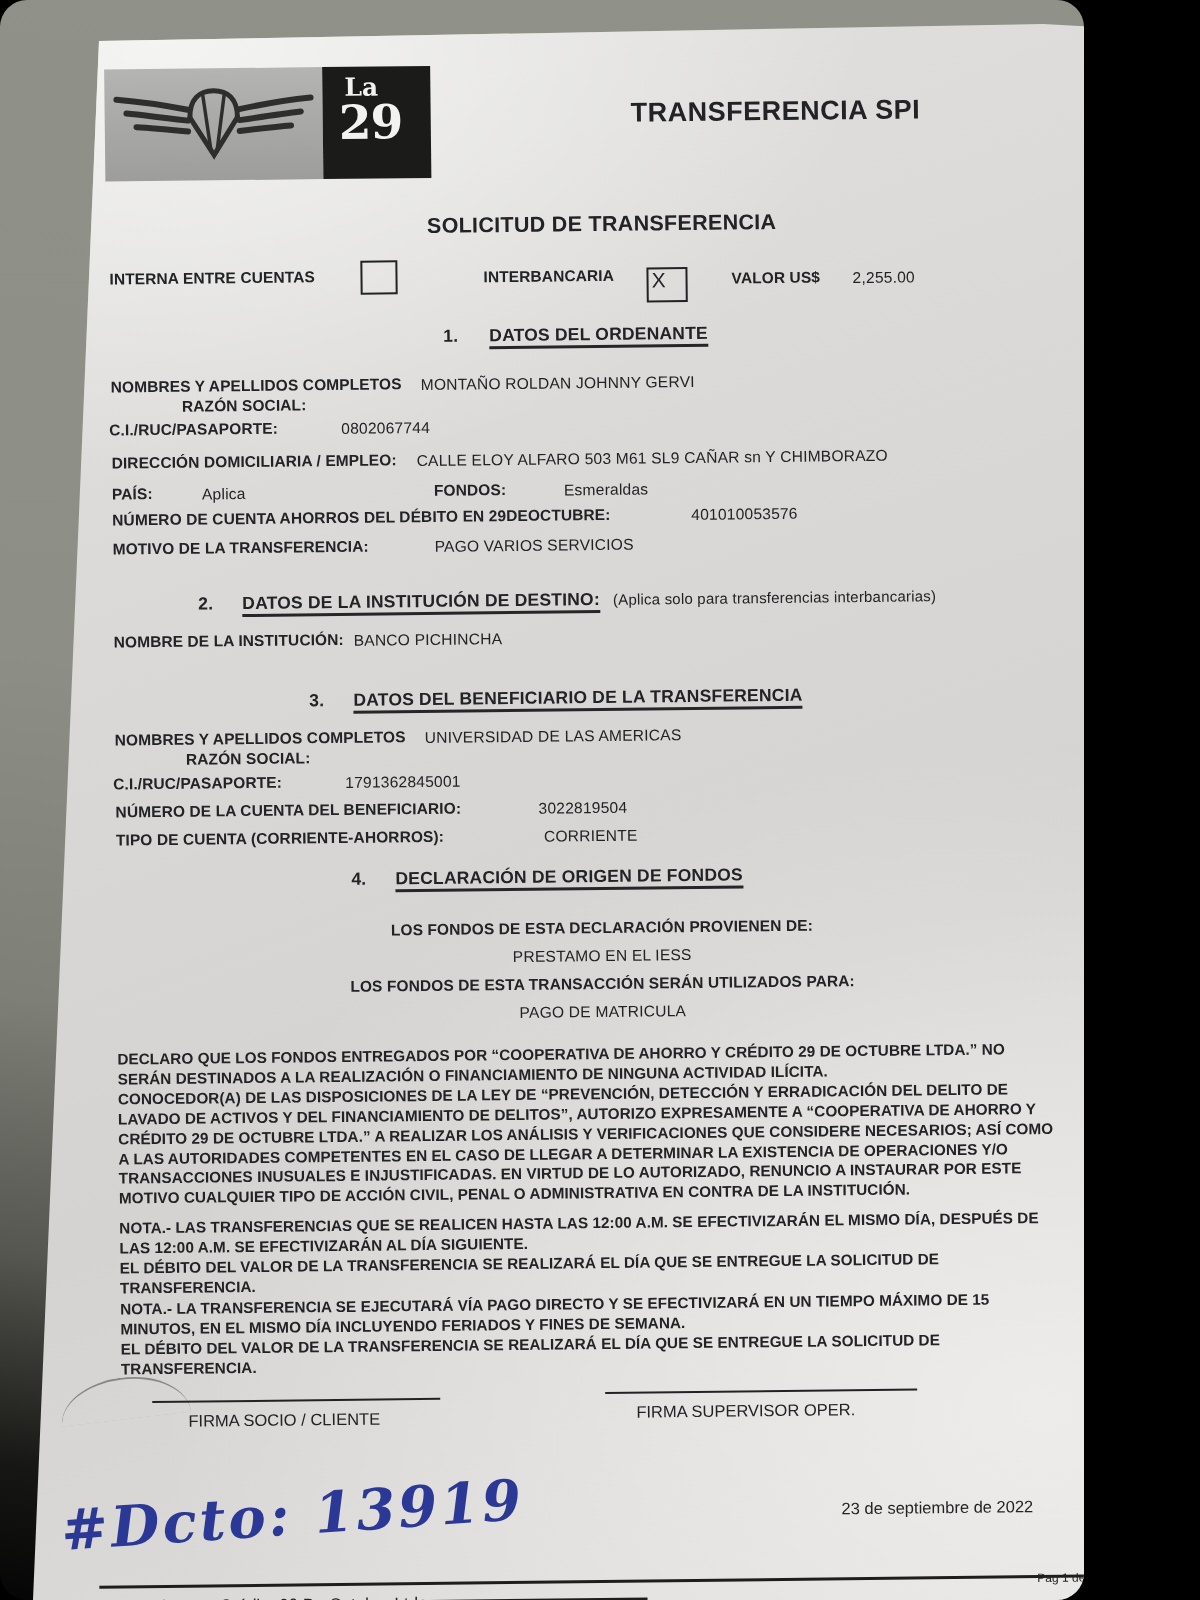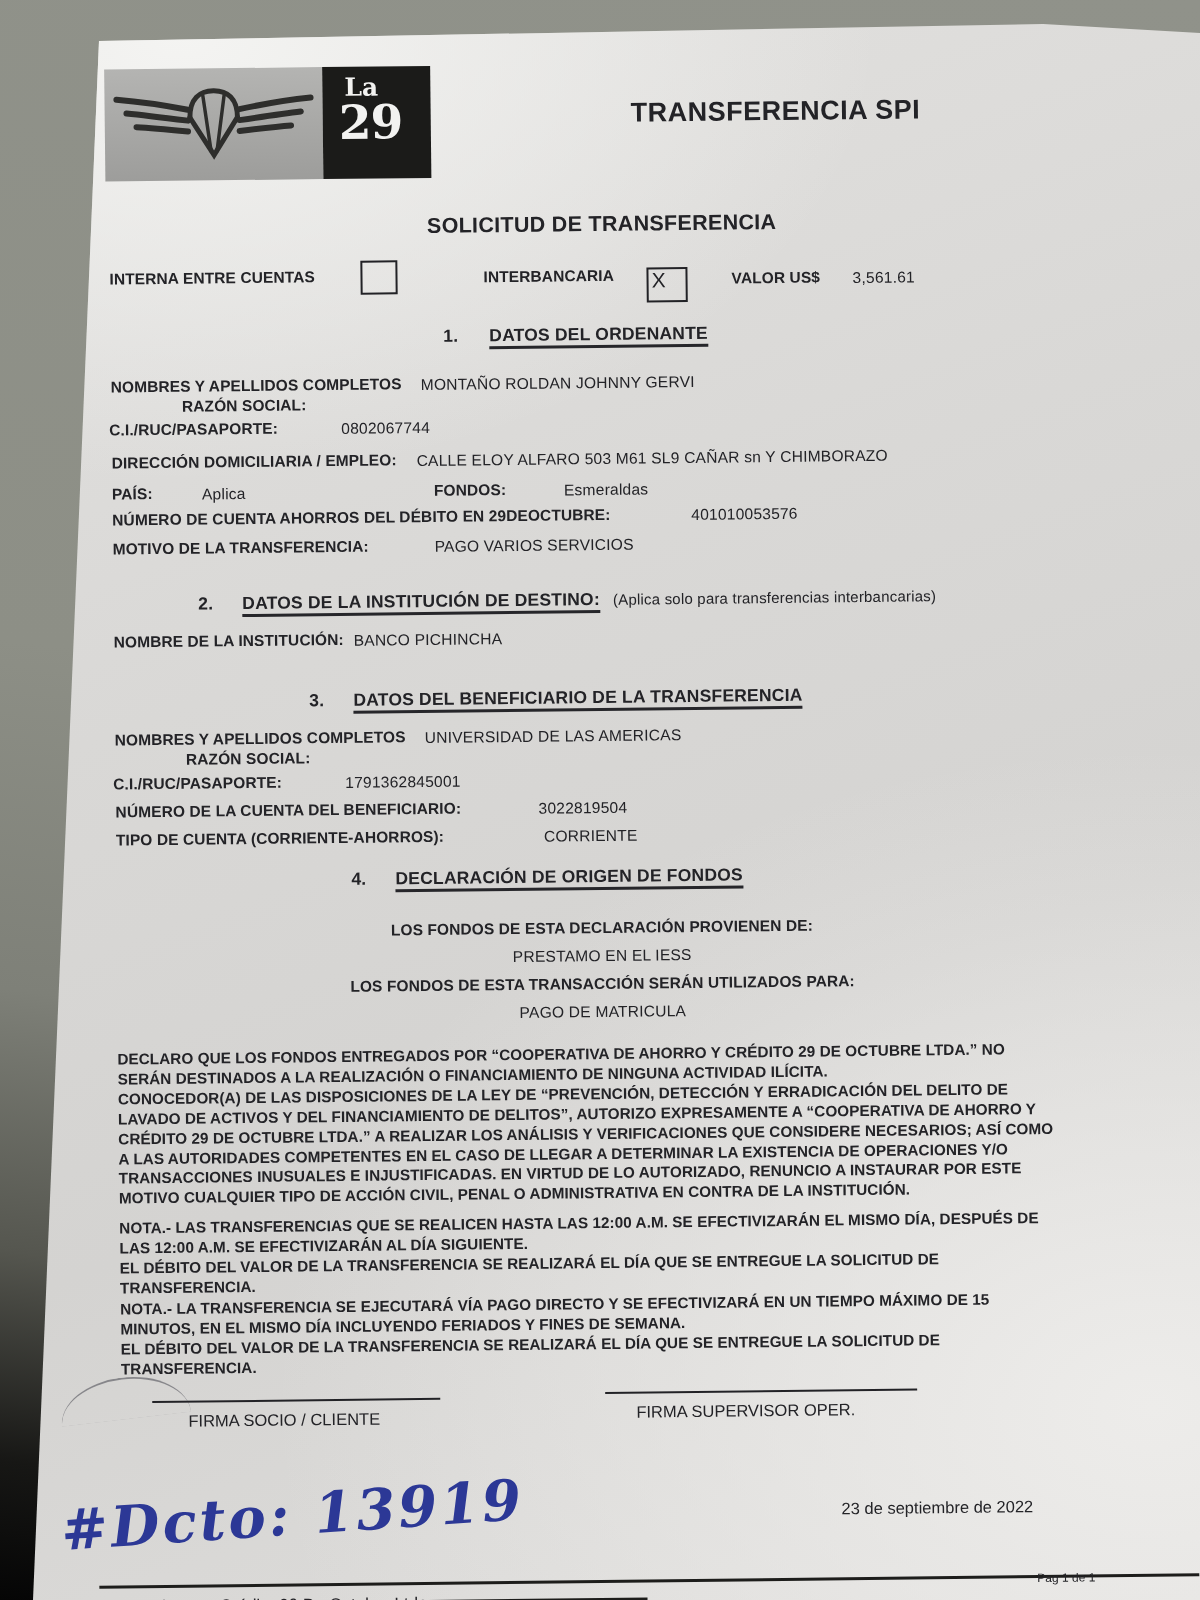--- a/index.html
+++ b/index.html
@@ -1,19 +1,19 @@
 <!DOCTYPE html>
 <html><head>
 <meta charset="utf-8">
 <style>
   html,body{margin:0;padding:0;background:#000;}
   .scene{
-    position:relative;width:1200px;height:1600px;overflow:hidden;
+    position:relative;width:1084px;height:1600px;overflow:hidden;
     background:linear-gradient(187deg,#90928a 0%,#8d8f86 45%,#7e8078 65%,#55564f 80%,#171715 92%,#050505 100%);
-    font-family:"Liberation Sans",sans-serif;color:#232327;
+    font-family:"Liberation Sans",sans-serif;color:#232327;border-radius:27px;
   }
   .paper{
     position:absolute;inset:0;
     clip-path:polygon(99px 41px,1043px 24px,1200px 33px,1200px 1600px,33px 1600px);
     background:
       radial-gradient(1400px 900px at 15% 2%,#f4f4f2 0%,rgba(244,244,242,0) 50%),
       radial-gradient(1600px 1200px at 96% 88%,#edecea 0%,rgba(237,236,234,0) 55%),
       linear-gradient(160deg,#e3e2e0 0%,#d9d8d6 38%,#d4d3d1 64%,#dfdedc 100%);
   }
   .content{position:absolute;left:0;top:0;width:1200px;height:1600px;transform:rotate(-0.65deg);transform-origin:600px 760px;}
@@ -69,21 +69,21 @@
 
     <div class="abs" style="left:433px;top:212px;font-weight:bold;font-size:21.5px;letter-spacing:.3px;white-space:nowrap;">SOLICITUD DE TRANSFERENCIA</div>
 
     <div class="abs lbl" style="left:115px;top:265px;">INTERNA ENTRE CUENTAS</div>
     <div class="abs checkbox" style="left:366px;top:258px;width:33px;height:30px;"></div>
     <div class="abs lbl" style="left:489px;top:267px;">INTERBANCARIA</div>
     <div class="abs checkbox" style="left:652px;top:268px;width:37px;height:31px;">
       <span class="abs" style="left:3px;top:-1px;font-size:21px;">X</span>
     </div>
     <div class="abs lbl" style="left:737px;top:271px;">VALOR US$</div>
-    <div class="abs val" style="left:858px;top:272px;">3,561.61</div>
+    <div class="abs val" style="left:858px;top:272px;">2,255.00</div>
 
     <div class="abs heading" style="left:448px;top:324px;">
       <span>1.</span>
       <span class="ut" style="margin-left:26px;">DATOS DEL ORDENANTE</span>
     </div>
     <div class="abs lbl" style="left:115px;top:373px;">NOMBRES Y APELLIDOS COMPLETOS</div>
     <div class="abs val" style="left:425px;top:374px;">MONTAÑO ROLDAN JOHNNY GERVI</div>
     <div class="abs lbl" style="left:186px;top:393px;">RAZÓN SOCIAL:</div>
     <div class="abs lbl" style="left:113px;top:416px;">C.I./RUC/PASAPORTE:</div>
     <div class="abs val" style="left:345px;top:417px;">0802067744</div>

